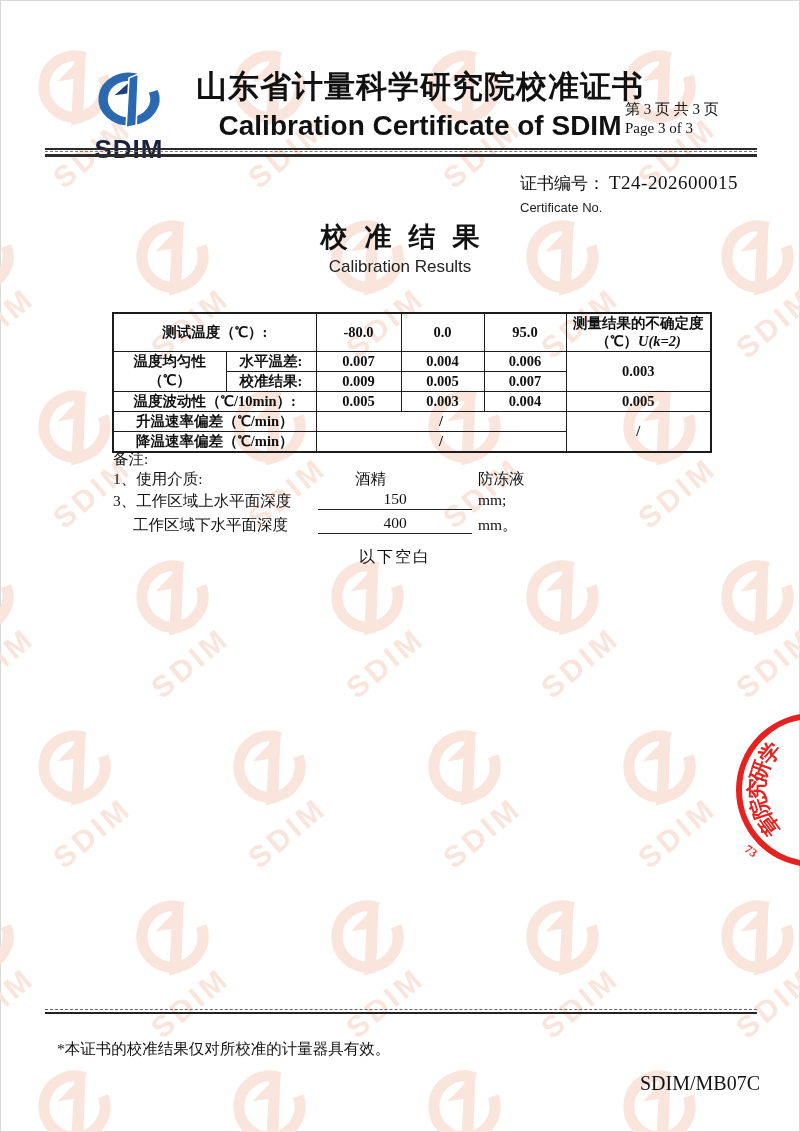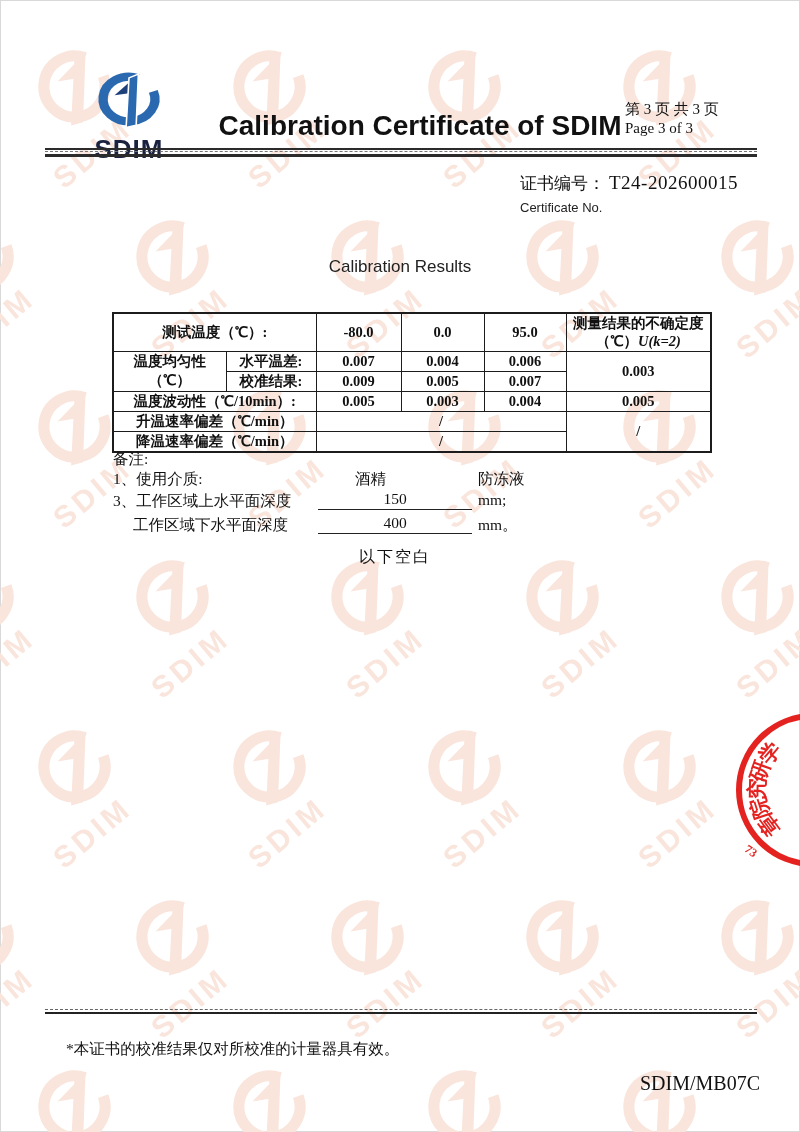--- a/index.html
+++ b/index.html
@@ -50,21 +50,21 @@
   .uline{position:absolute; width:154px; text-align:center;
     border-bottom:1.5px solid #222; height:19px;}
   .below-blank{left:0; top:547px; width:790px; text-align:center; z-index:2;
     font-size:16px; letter-spacing:2px;}
   
   .stamp{left:722px; top:702px; z-index:3;}
   
   .rule-footer{left:45px; top:1009px; width:712px; height:2px; z-index:2;
     border-top:1px dashed #666; border-bottom:2px solid #222;}
   .foot-note1{left:57px; top:1017px; z-index:2; font-size:15.5px; white-space:nowrap;}
-  .foot-note2{left:57px; top:1039px; z-index:2; font-size:15.5px; white-space:nowrap;margin-left:9px;}
+  .foot-note2{left:57px; top:1039px; z-index:2; font-size:15.5px; white-space:nowrap;}
   .doc-code{left:620px; top:1072px; width:140px; text-align:right; z-index:2; font-size:20px;}
 </style>
 </head>
 <body>
 
 <div class="page">
 
   <div id="wm-layer">
       <div class="wm" style="left:18px;top:42px"><svg width="150" height="162" viewBox="0 0 150 162">
           <g transform="translate(14,2) scale(0.85)">
@@ -350,39 +350,41 @@
 
   <div class="abs logo-block">
     <div id="logo-icon"><svg width="72" height="62" viewBox="0 0 100 100" preserveAspectRatio="none">
           <path d="M 83.8 37.7 A 36 36 0 1 1 62.3 16.2" fill="none" stroke="#2a69b0" stroke-width="13"></path>
           <polygon points="30,44 63,10 55,40" fill="#1d3f7a"></polygon>
           <polygon points="50,16 63,10 60,92 46,96" fill="#2a69b0" stroke="#ffffff" stroke-width="2.2"></polygon>
         </svg></div>
     <div class="logo-text">SDIM</div>
   </div>
 
+  <div class="abs title-cn">山东省计量科学研究院校准证书</div>
   <div class="abs title-en">Calibration Certificate of SDIM</div>
 
   <div class="abs page-info">
     <div>第 3 页 共 3 页</div>
     <div>Page 3 of  3</div>
   </div>
 
   <div class="abs rule-double">
       <div class="dash"></div>
     </div>
 
   <div class="abs cert-block">
     <div>
       <span class="cert-label">证书编号：</span>
       <span class="cert-number">T24-202600015</span>
     </div>
     <div class="cert-en">Certificate No.</div>
   </div>
 
+  <div class="abs results-title">校准结果</div>
   <div class="abs results-sub">Calibration Results</div>
 
   <div class="abs tbl-wrap">
     <table class="results">
       <colgroup>
         <col style="width:113px">
           <col style="width:90px">
           <col style="width:85px">
         <col style="width:83px">
           <col style="width:82px">

